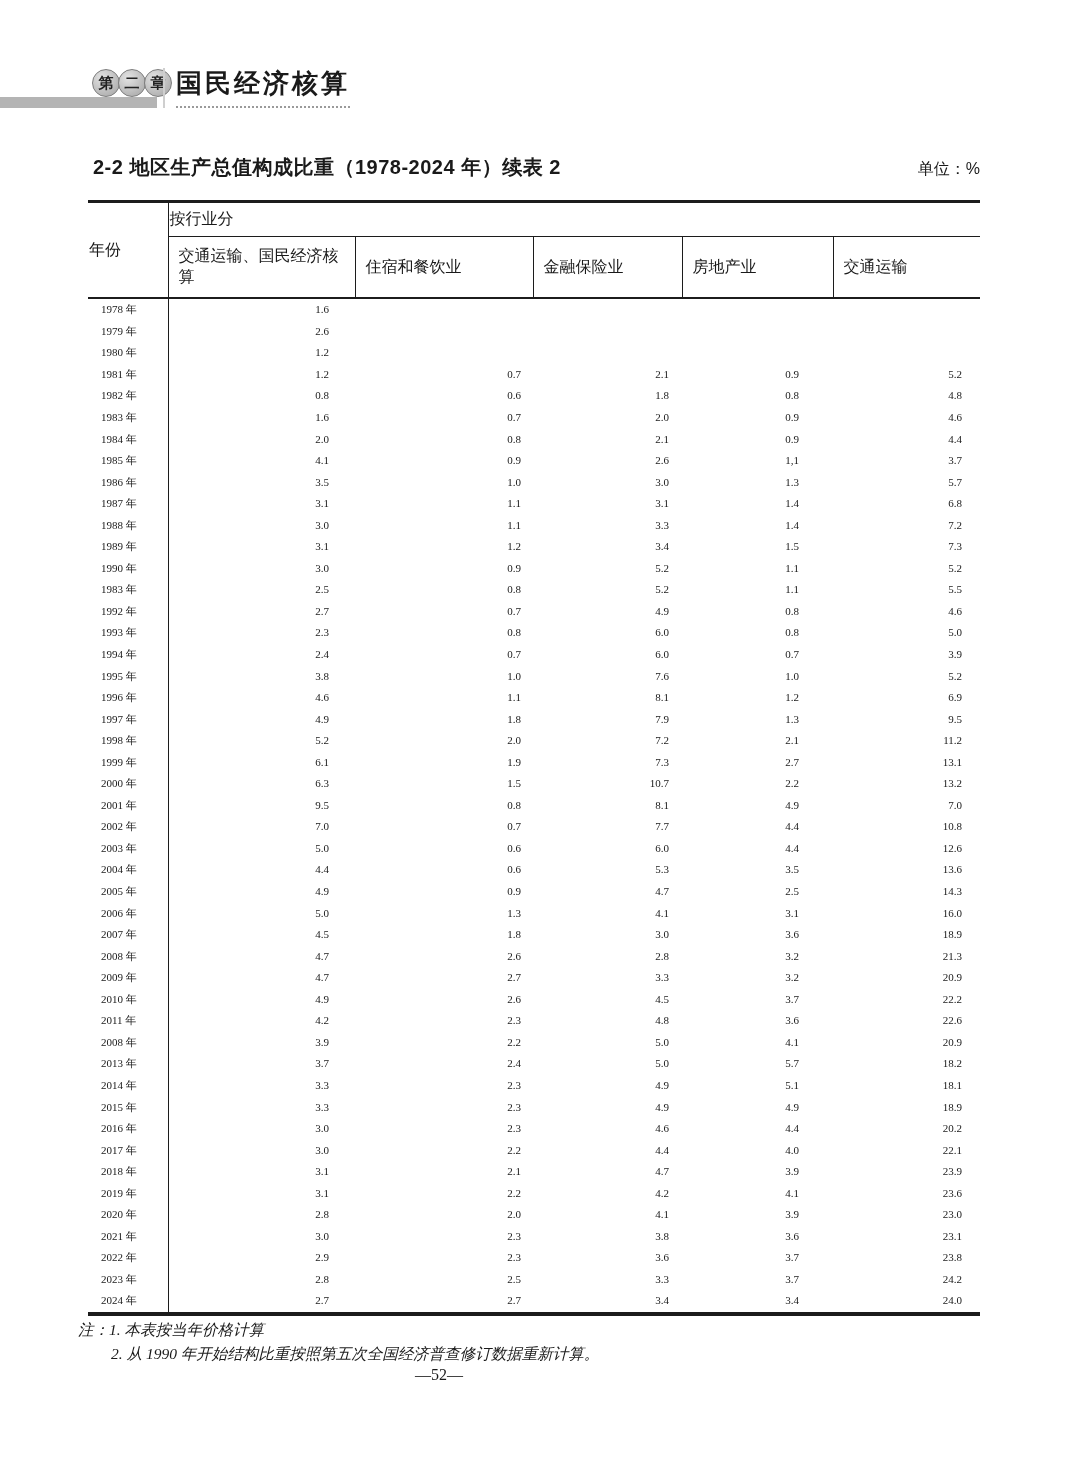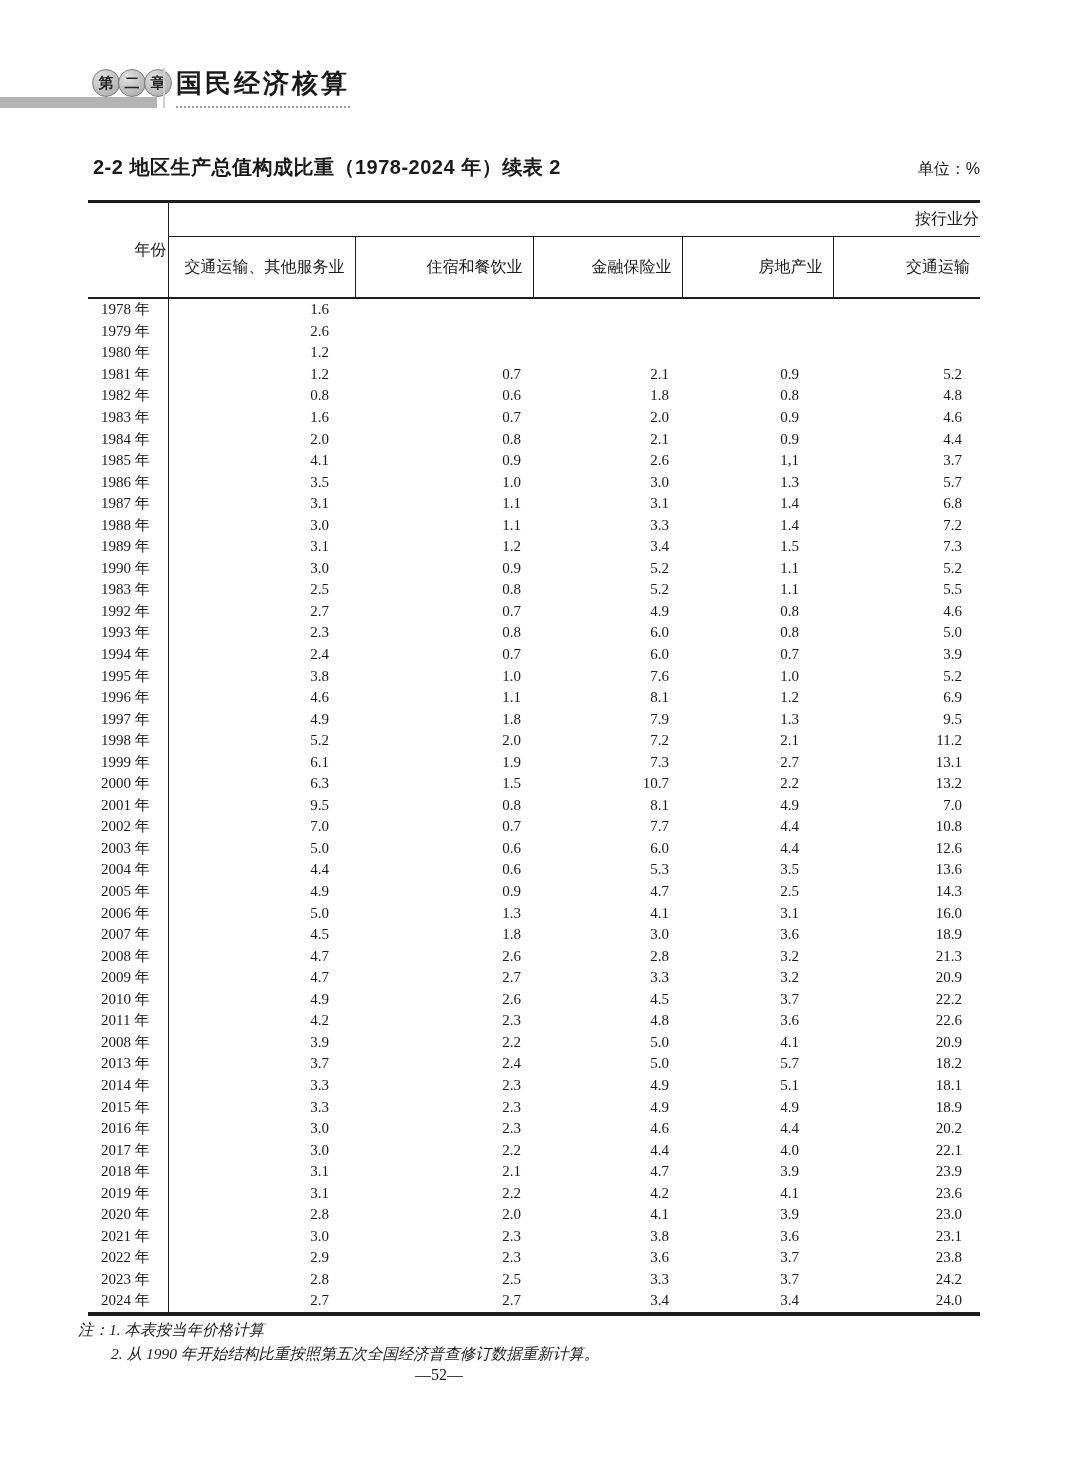--- a/index.html
+++ b/index.html
@@ -25,28 +25,28 @@
   }
   
   .title-row{position:absolute;left:93px;top:154px;width:887px;display:flex;justify-content:space-between;align-items:flex-end;gap:31px;}
   .table-title{font-family:"Liberation Sans", sans-serif;font-weight:bold;font-size:20px;letter-spacing:0.5px;}
   .unit-label{font-family:"Liberation Sans", sans-serif;font-size:16px;padding-bottom:1px;}
   
   .table-wrap{position:absolute;left:88px;top:200px;width:892px;}
   table{border-collapse:collapse;table-layout:fixed;width:892px;}
   .col-year{width:80px;}.col-1{width:187px;}.col-2{width:178px;}.col-3{width:149px;}.col-4{width:151px;}.col-5{width:147px;}
   thead{font-family:"Liberation Sans", sans-serif;font-size:16px;}
-  thead th{font-weight:normal;text-align:right;vertical-align:middle;}
+  thead th{font-weight:normal;text-align:left;vertical-align:middle;}
   table{border-top:3px solid #1c1c1c;border-bottom:4px solid #1c1c1c;}
   th.year-head{border-right:1.5px solid #1c1c1c;}
   th.group-head{height:31px;border-bottom:1.5px solid #1c1c1c;}
   tr.colhead-row th{height:60px;border-right:1.5px solid #1c1c1c;border-bottom:2px solid #1c1c1c;padding:0 10px;line-height:1.3;}
   tr.colhead-row th:last-child{border-right:none;}
   thead th.year-head{border-bottom:2px solid #1c1c1c;}
-  tbody{font-size:15px;}
+  tbody{font-size:11px;}
   tbody td{height:21.55px;padding:0;line-height:1;vertical-align:middle;}
   td.ycell{padding-left:13px;border-right:1.5px solid #1c1c1c;white-space:nowrap;}
   td.vcell{text-align:right;}
   td.vcell.c1{padding-right:26px;}
   td.vcell.c2{padding-right:12px;}
   td.vcell.c3{padding-right:13px;}
   td.vcell.c4{padding-right:34px;}
   td.vcell.c5{padding-right:18px;}
   
   .notes{position:absolute;left:78px;top:1318px;font-style:italic;font-size:15.5px;line-height:1.55;}
@@ -79,21 +79,21 @@
         <col class="col-3">
         <col class="col-4">
         <col class="col-5">
     </colgroup>
     <thead>
       <tr>
         <th class="year-head" rowspan="2">年份</th>
         <th class="group-head" colspan="5">按行业分</th>
       </tr>
       <tr class="colhead-row">
-        <th>交通运输、其他服务业</th>
+        <th>交通运输、国民经济核算</th>
         <th>住宿和餐饮业</th>
         <th>金融保险业</th>
         <th>房地产业</th>
         <th>交通运输</th>
       </tr>
     </thead>
     <tbody>
         <tr>
           <td class="ycell">1978 年</td>
           <td class="vcell c1">1.6</td>

